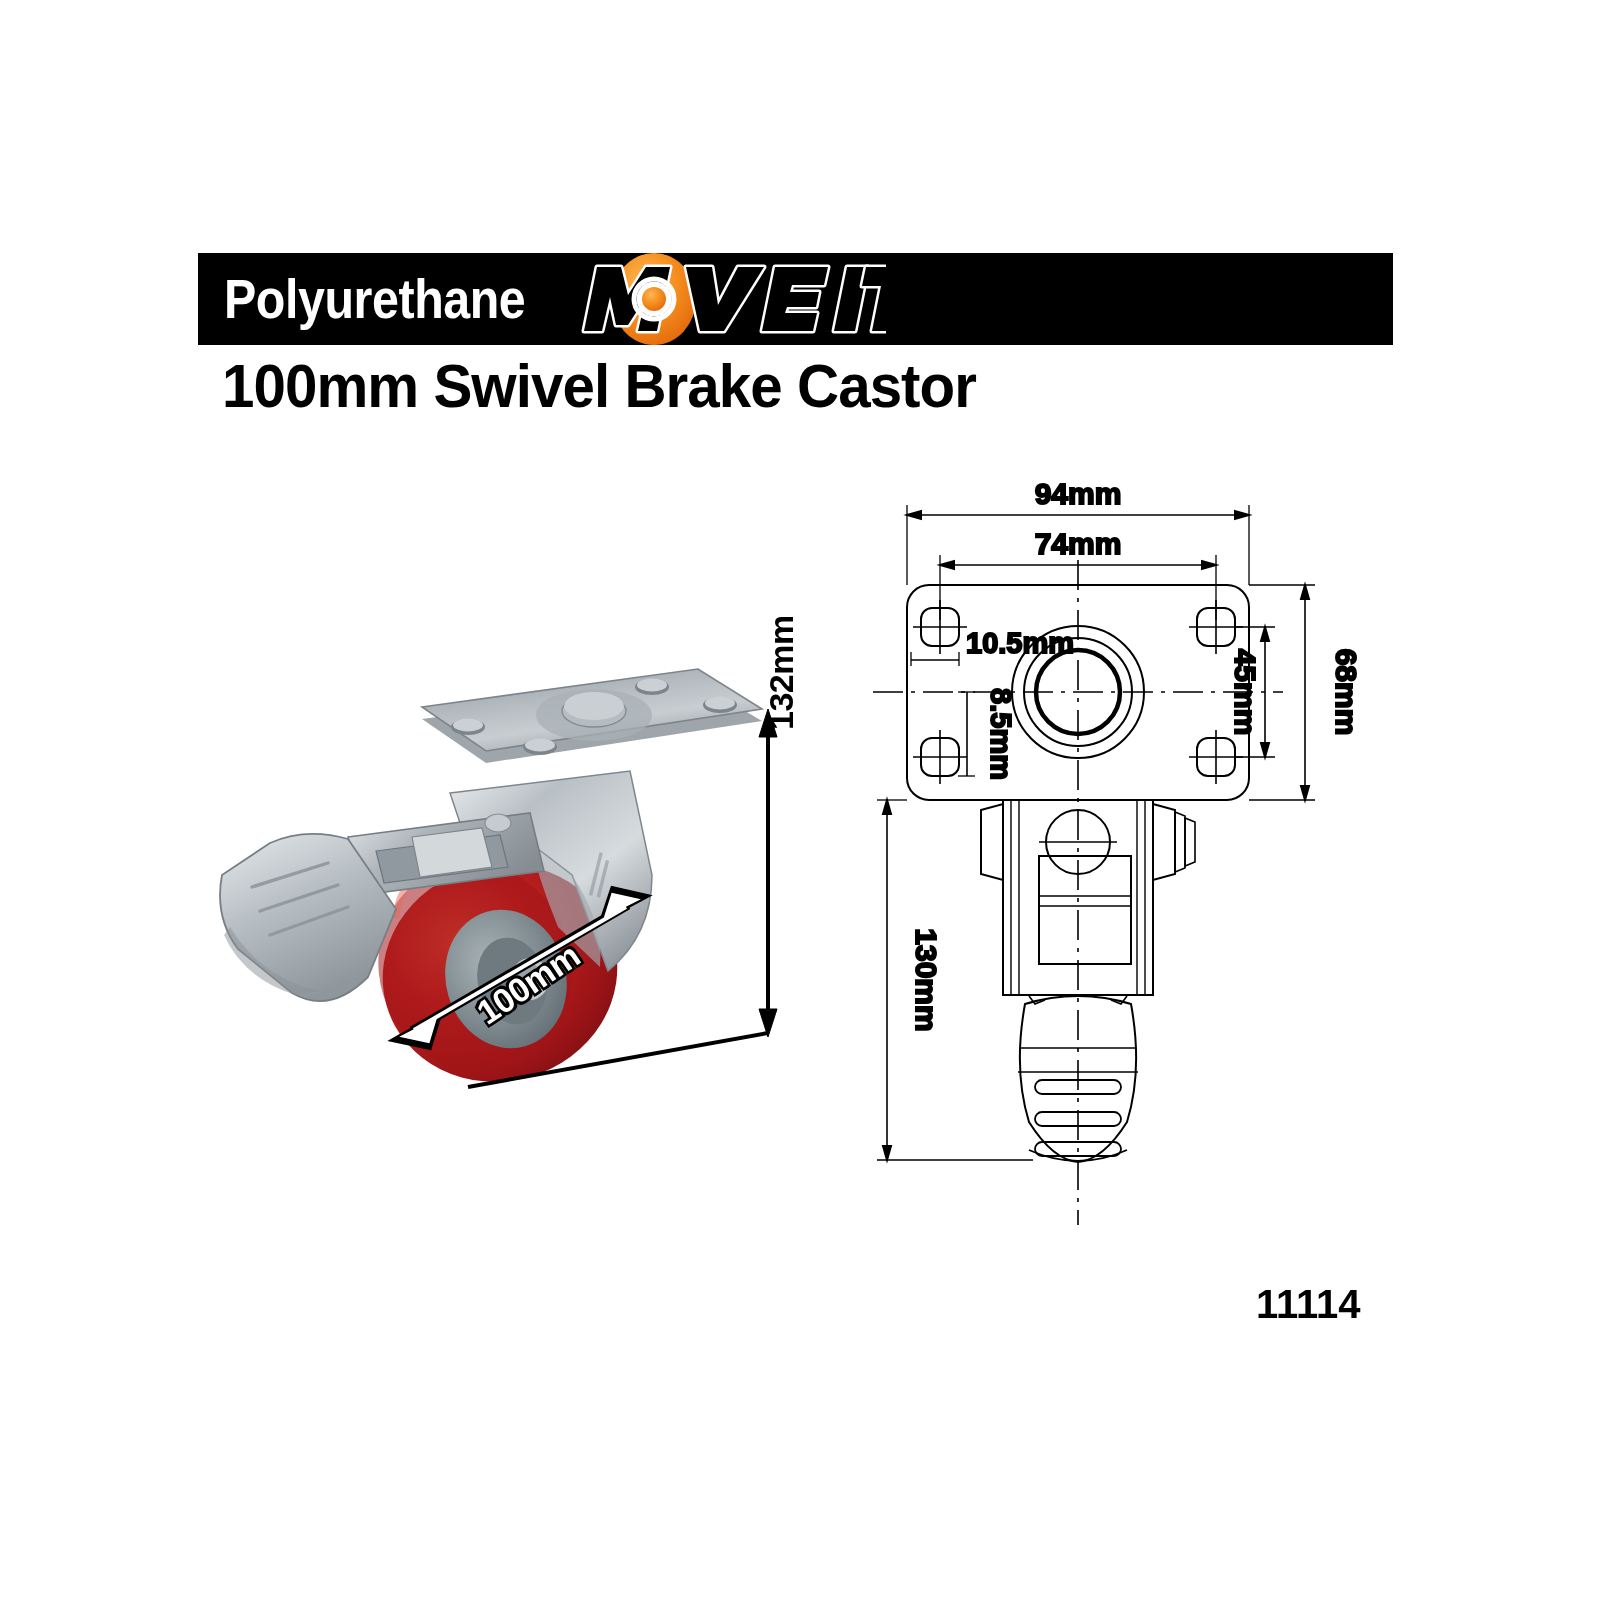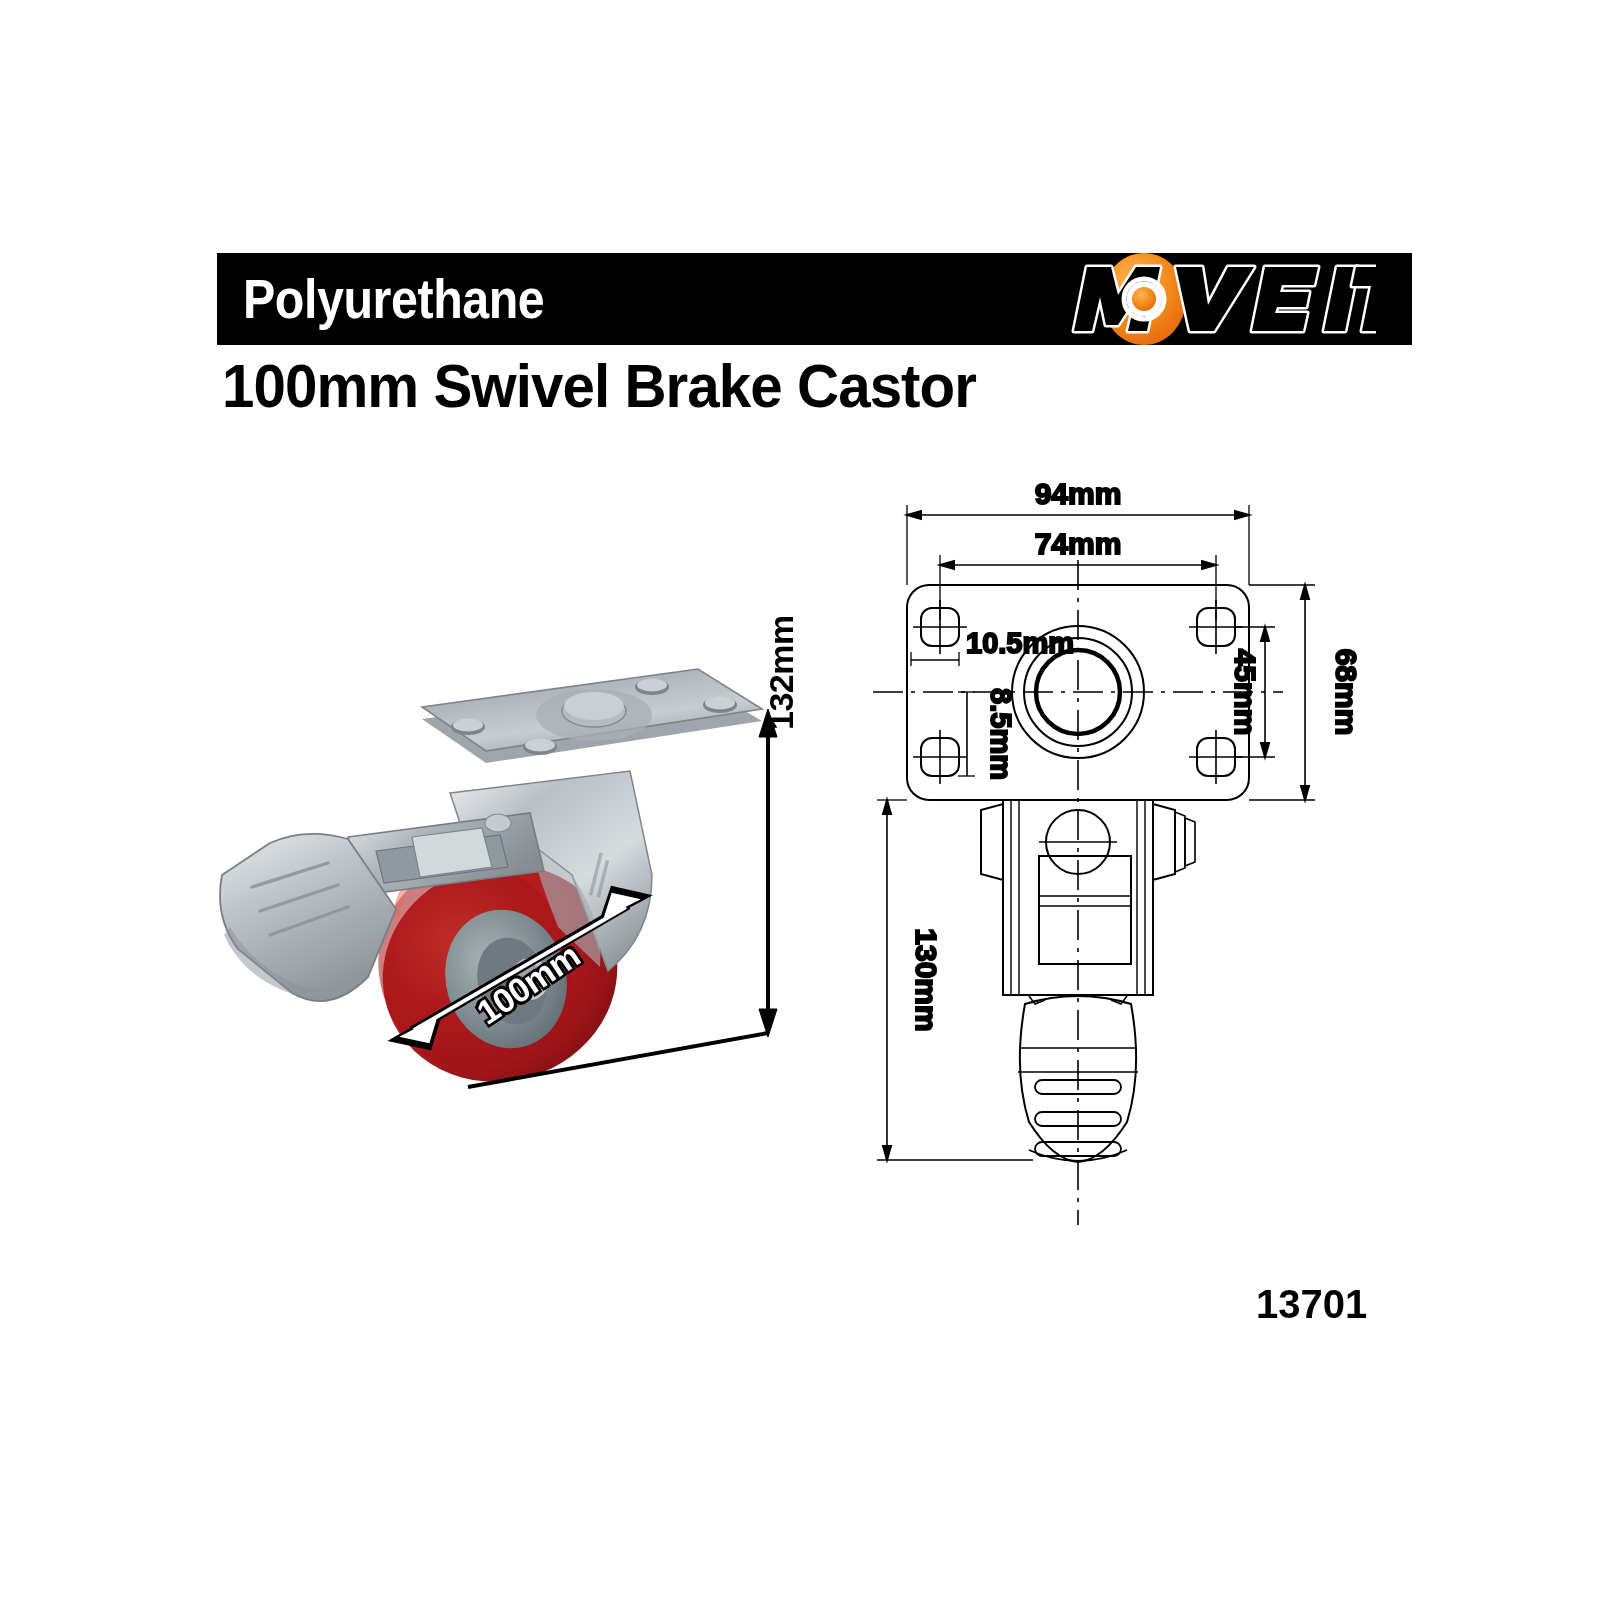--- a/index.html
+++ b/index.html
@@ -12,28 +12,28 @@
     height: 1600px;
     position: relative;
     overflow: hidden;
     font-family: "Liberation Sans", sans-serif;
     -webkit-font-smoothing: antialiased;
   }
 
   
   #header-bar {
     position: absolute;
-    left: 217px;
+    left: 198px;
     top: 253px;
     width: 1195px;
     height: 92px;
     background: #000000;
     display: flex;
     align-items: center;
-    justify-content: space-between;
+    justify-content: flex-start;
     text-decoration: underline;
   }
   #material-title {
     color: #ffffff;
     font-size: 55px;
     font-weight: bold;
     letter-spacing: -0.5px;
     margin-left: 26px;
     font-family: "Liberation Sans Narrow", "Liberation Sans", sans-serif;
     transform: scaleX(0.88);
@@ -443,13 +443,13 @@
         <line x1="14" y1="700" x2="170" y2="700" stroke-width="1.3"></line>
         <line x1="24" y1="340" x2="24" y2="700" stroke-width="1.6"></line>
         <polygon points="24,340 20,354 28,354" fill="#000"></polygon>
         <polygon points="24,700 20,686 28,686" fill="#000"></polygon>
       </g>
       <text class="dim-text" x="0" y="0" font-size="30" text-anchor="middle" transform="translate(53,520) rotate(90)">130mm</text>
     </g>
   </svg>
 </div>
 
-<div id="product-code">13701</div>
+<div id="product-code">11114</div>
 
 </body></html>

